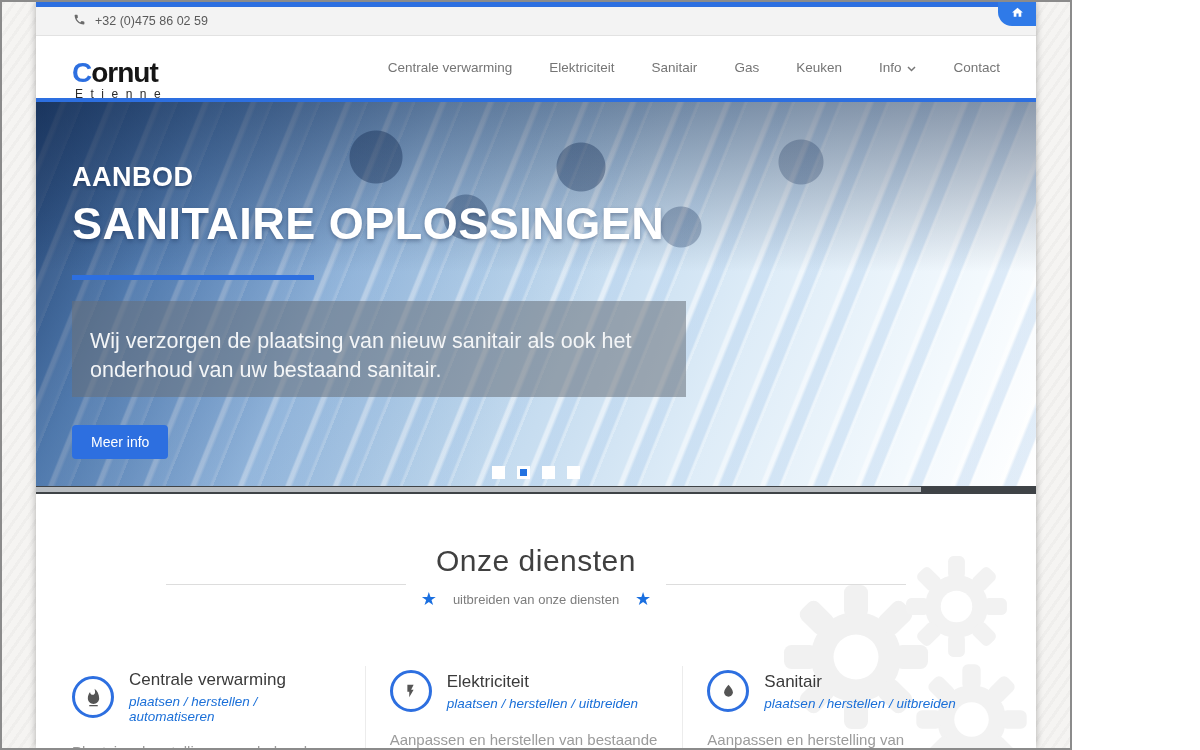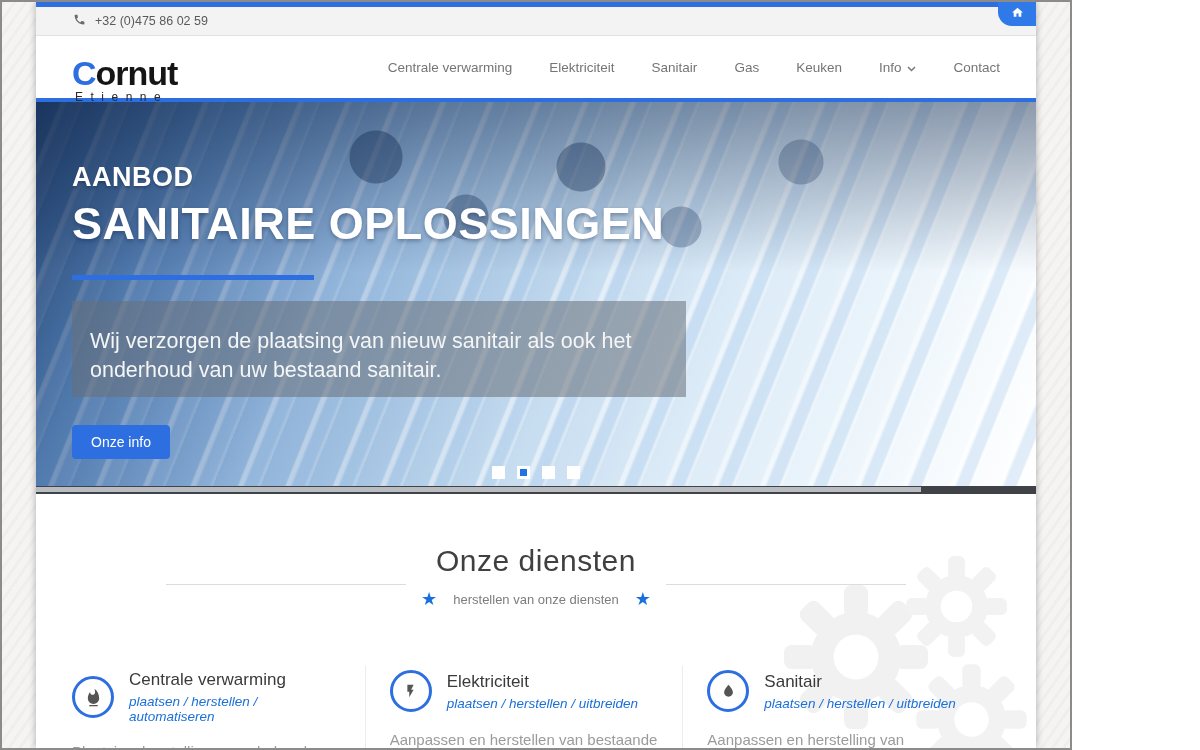--- a/index.html
+++ b/index.html
@@ -27,21 +27,21 @@
     height:29px; background:#f3f3f3; border-bottom:1px solid #e2e2e2;
     display:flex; align-items:center; gap:9px; padding-left:37px;
     font-size:12.5px; color:#5a5a5a;
   }
 
   .header {
     height:66px; background:#fff; border-bottom:4px solid #2d6fe0;
     display:flex; align-items:center; justify-content:space-between; padding:0 36px;
   }
   .logo { cursor:pointer; line-height:1; }
-  .logo-name { font-size:34px; font-weight:bold; letter-spacing:-1px; color:#151515;margin-top:24px; }
+  .logo-name { font-size:28px; font-weight:bold; letter-spacing:-1px; color:#151515;margin-top:24px; }
   .logo-accent { color:#2d6fe0; }
   .logo-tagline { font-size:12px; letter-spacing:7.5px; color:#2a2a2a; margin-top:1px; padding-left:3px; }
 
   .nav { display:flex; align-items:center; gap:37px; list-style:none; }
   .nav-item { font-size:13.5px; color:#757575; cursor:pointer; display:flex; align-items:center; gap:6px; white-space:nowrap; }
 
   
   .hero {
     position:relative; height:384px; overflow:hidden;
     background:
@@ -163,21 +163,21 @@
           </li>
       </ul>
     </div>
 
     <div class="hero">
       <div class="hero-inner">
         <div class="hero-kicker">AANBOD</div>
         <div class="hero-title">SANITAIRE OPLOSSINGEN</div>
         <div class="hero-divider"></div>
         <div class="hero-desc">Wij verzorgen de plaatsing van nieuw sanitair als ook het onderhoud van uw bestaand sanitair.</div>
-        <div><button class="hero-cta">Onze info</button></div>
+        <div><button class="hero-cta">Meer info</button></div>
       </div>
       <div class="hero-dots">
         <span class="dot"></span>
         <span class="dot active"></span>
         <span class="dot"></span>
         <span class="dot"></span>
       </div>
     </div>
 
     <div class="hero-scrollbar">
@@ -234,21 +234,21 @@
           <circle cx="50" cy="50" r="15" fill="#ffffff"></circle>
         </g>
       </svg>
 
       <div class="services-head">
         <div class="services-title">Onze diensten</div>
         <div class="head-line left"></div>
         <div class="head-line right"></div>
         <div class="sub-row">
           <span class="star">★</span>
-          <span class="services-sub">herstellen van onze diensten</span>
+          <span class="services-sub">uitbreiden van onze diensten</span>
           <span class="star">★</span>
         </div>
       </div>
 
       <div class="svc-cols">
 
         <div class="svc-col">
           <div class="svc-head">
             <div class="svc-icon">
               <svg width="17" height="19" viewBox="0 0 24 26">

